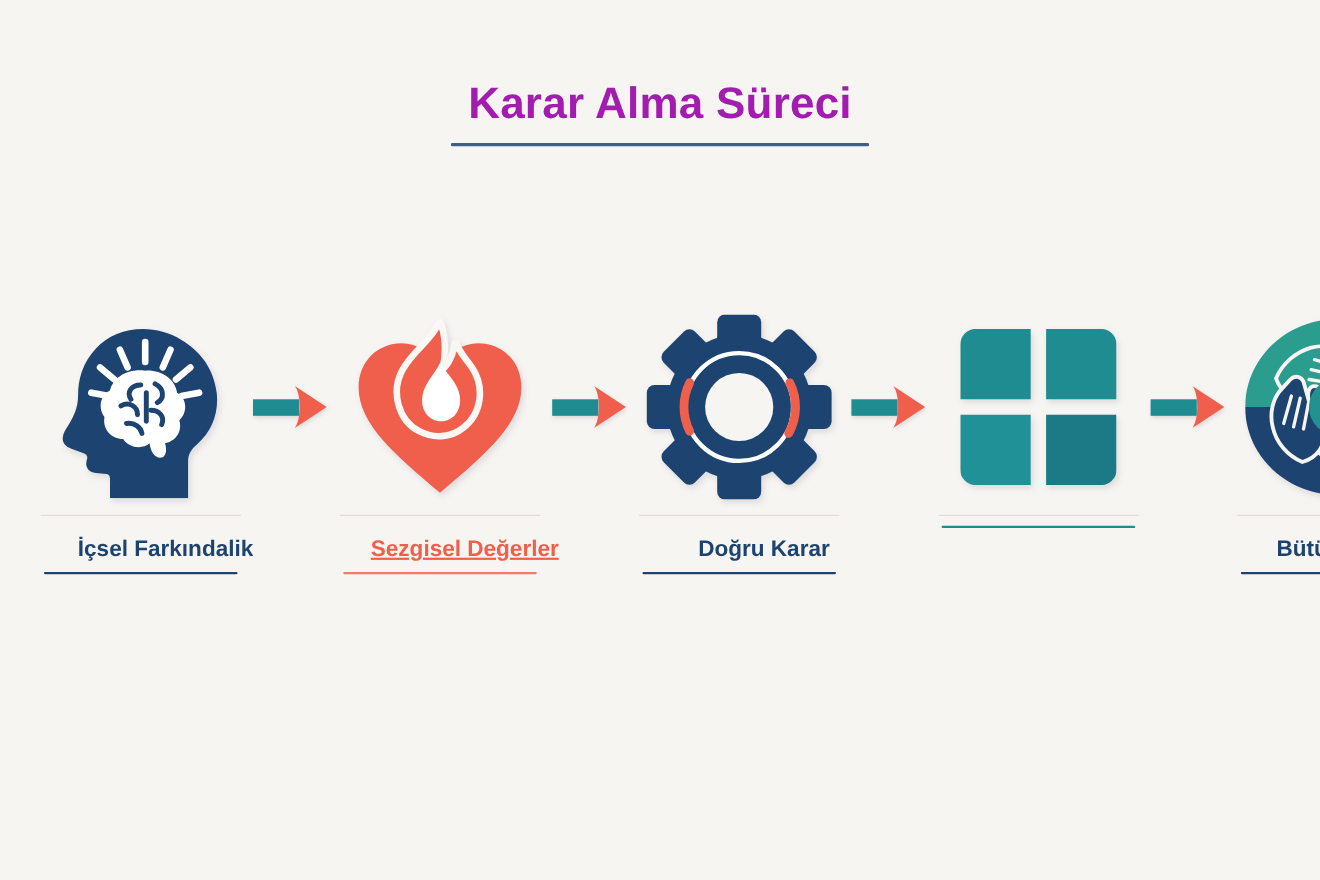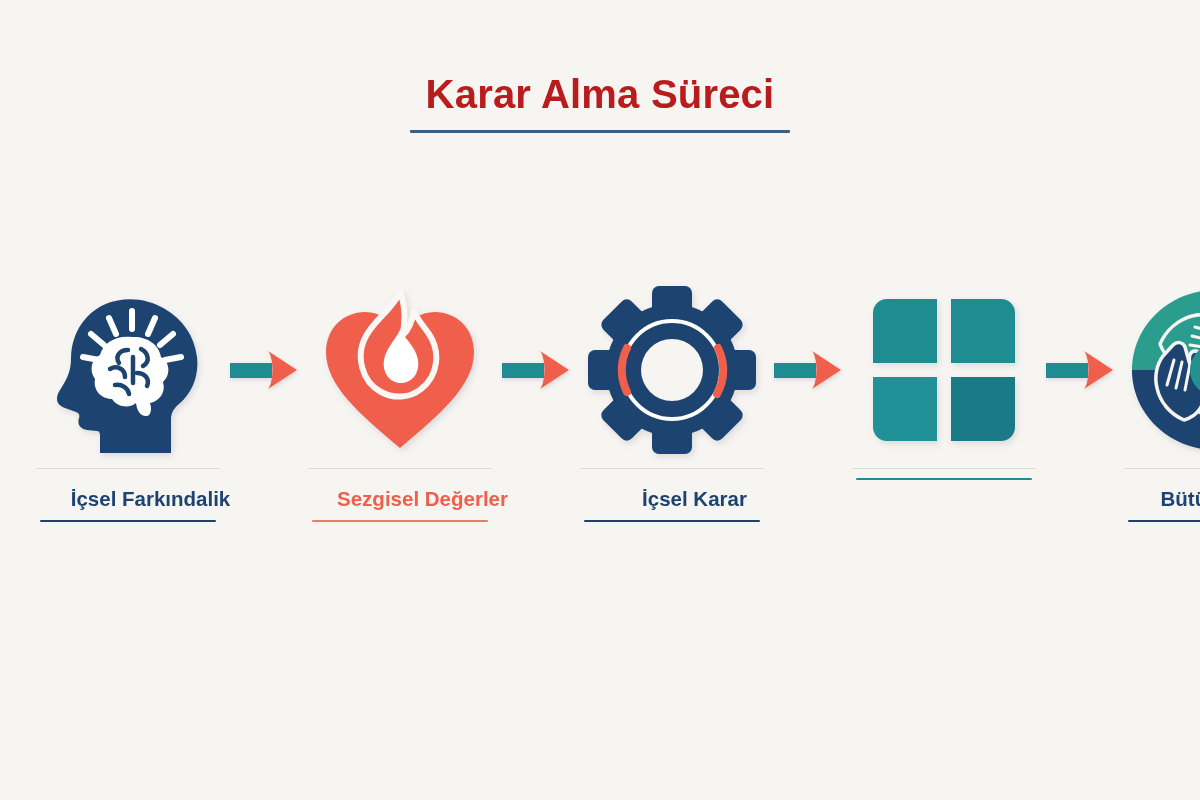--- a/index.html
+++ b/index.html
@@ -19,21 +19,21 @@
   #title-block {
     position: absolute;
     top: 72px;
     left: 0;
     width: 1200px;
     text-align: center;
   }
   #page-title {
     font-size: 40px;
     font-weight: bold;
-    color: #b91c1c;
+    color: #a21caf;
     letter-spacing: 0.2px;
     line-height: 1.1;
     white-space: nowrap;
   }
   #title-underline {
     margin: 14px auto 0 auto;
     width: 380px;
     height: 3px;
     background: #3d5f85;
     border-radius: 1px;
@@ -84,21 +84,21 @@
   }
   .label-underline {
     margin-top: 9px;
     height: 2px;
     border-radius: 1px;
   }
 
   
   .c-navy  .step-label { color: #1d4470; }
   .c-navy  .label-underline { background: #1d4470; }
-  .c-coral .step-label { color: #ef5f4c; }
+  .c-coral .step-label { color: #ef5f4c; text-decoration: underline; }
   .c-coral .label-underline { background: #ef7a68; }
   .c-teal  .step-label { color: #1f8c92; }
   .c-teal  .label-underline { background: #1f8c92; }
 
   
   .arrow {
     width: 76px;
     height: 168px;
     display: flex;
     align-items: center;
@@ -221,21 +221,21 @@
         <circle cx="86" cy="84" r="49" fill="none" stroke="#ffffff" stroke-width="4"></circle>
 
         <path d="M 86 35 A 49 49 0 0 1 130 64" fill="none" stroke="#f7f5f2" stroke-width="0"></path>
         <g fill="none" stroke="#ef5f4c" stroke-width="8" stroke-linecap="round">
           <path d="M 132 62 A 49 49 0 0 1 131 108"></path>
           <path d="M 41 106 A 49 49 0 0 1 41 62"></path>
         </g>
       </svg>
     </div>
     <div class="sep-line"></div>
-    <div class="step-label">İçsel Karar</div>
+    <div class="step-label">Doğru Karar</div>
     <div class="label-underline" style="width:176px"></div>
   </div>
 
   <div class="arrow">
     <svg width="70" height="44" viewBox="0 0 70 44" aria-hidden="true">
       <rect x="1" y="15" width="42" height="15" fill="#1f8c92"></rect>
       <path d="M39 3 L 68 22 L 39 41 C 45 34, 45 10, 39 3 Z" fill="#ef5f4c"></path>
     </svg>
   </div>
 

